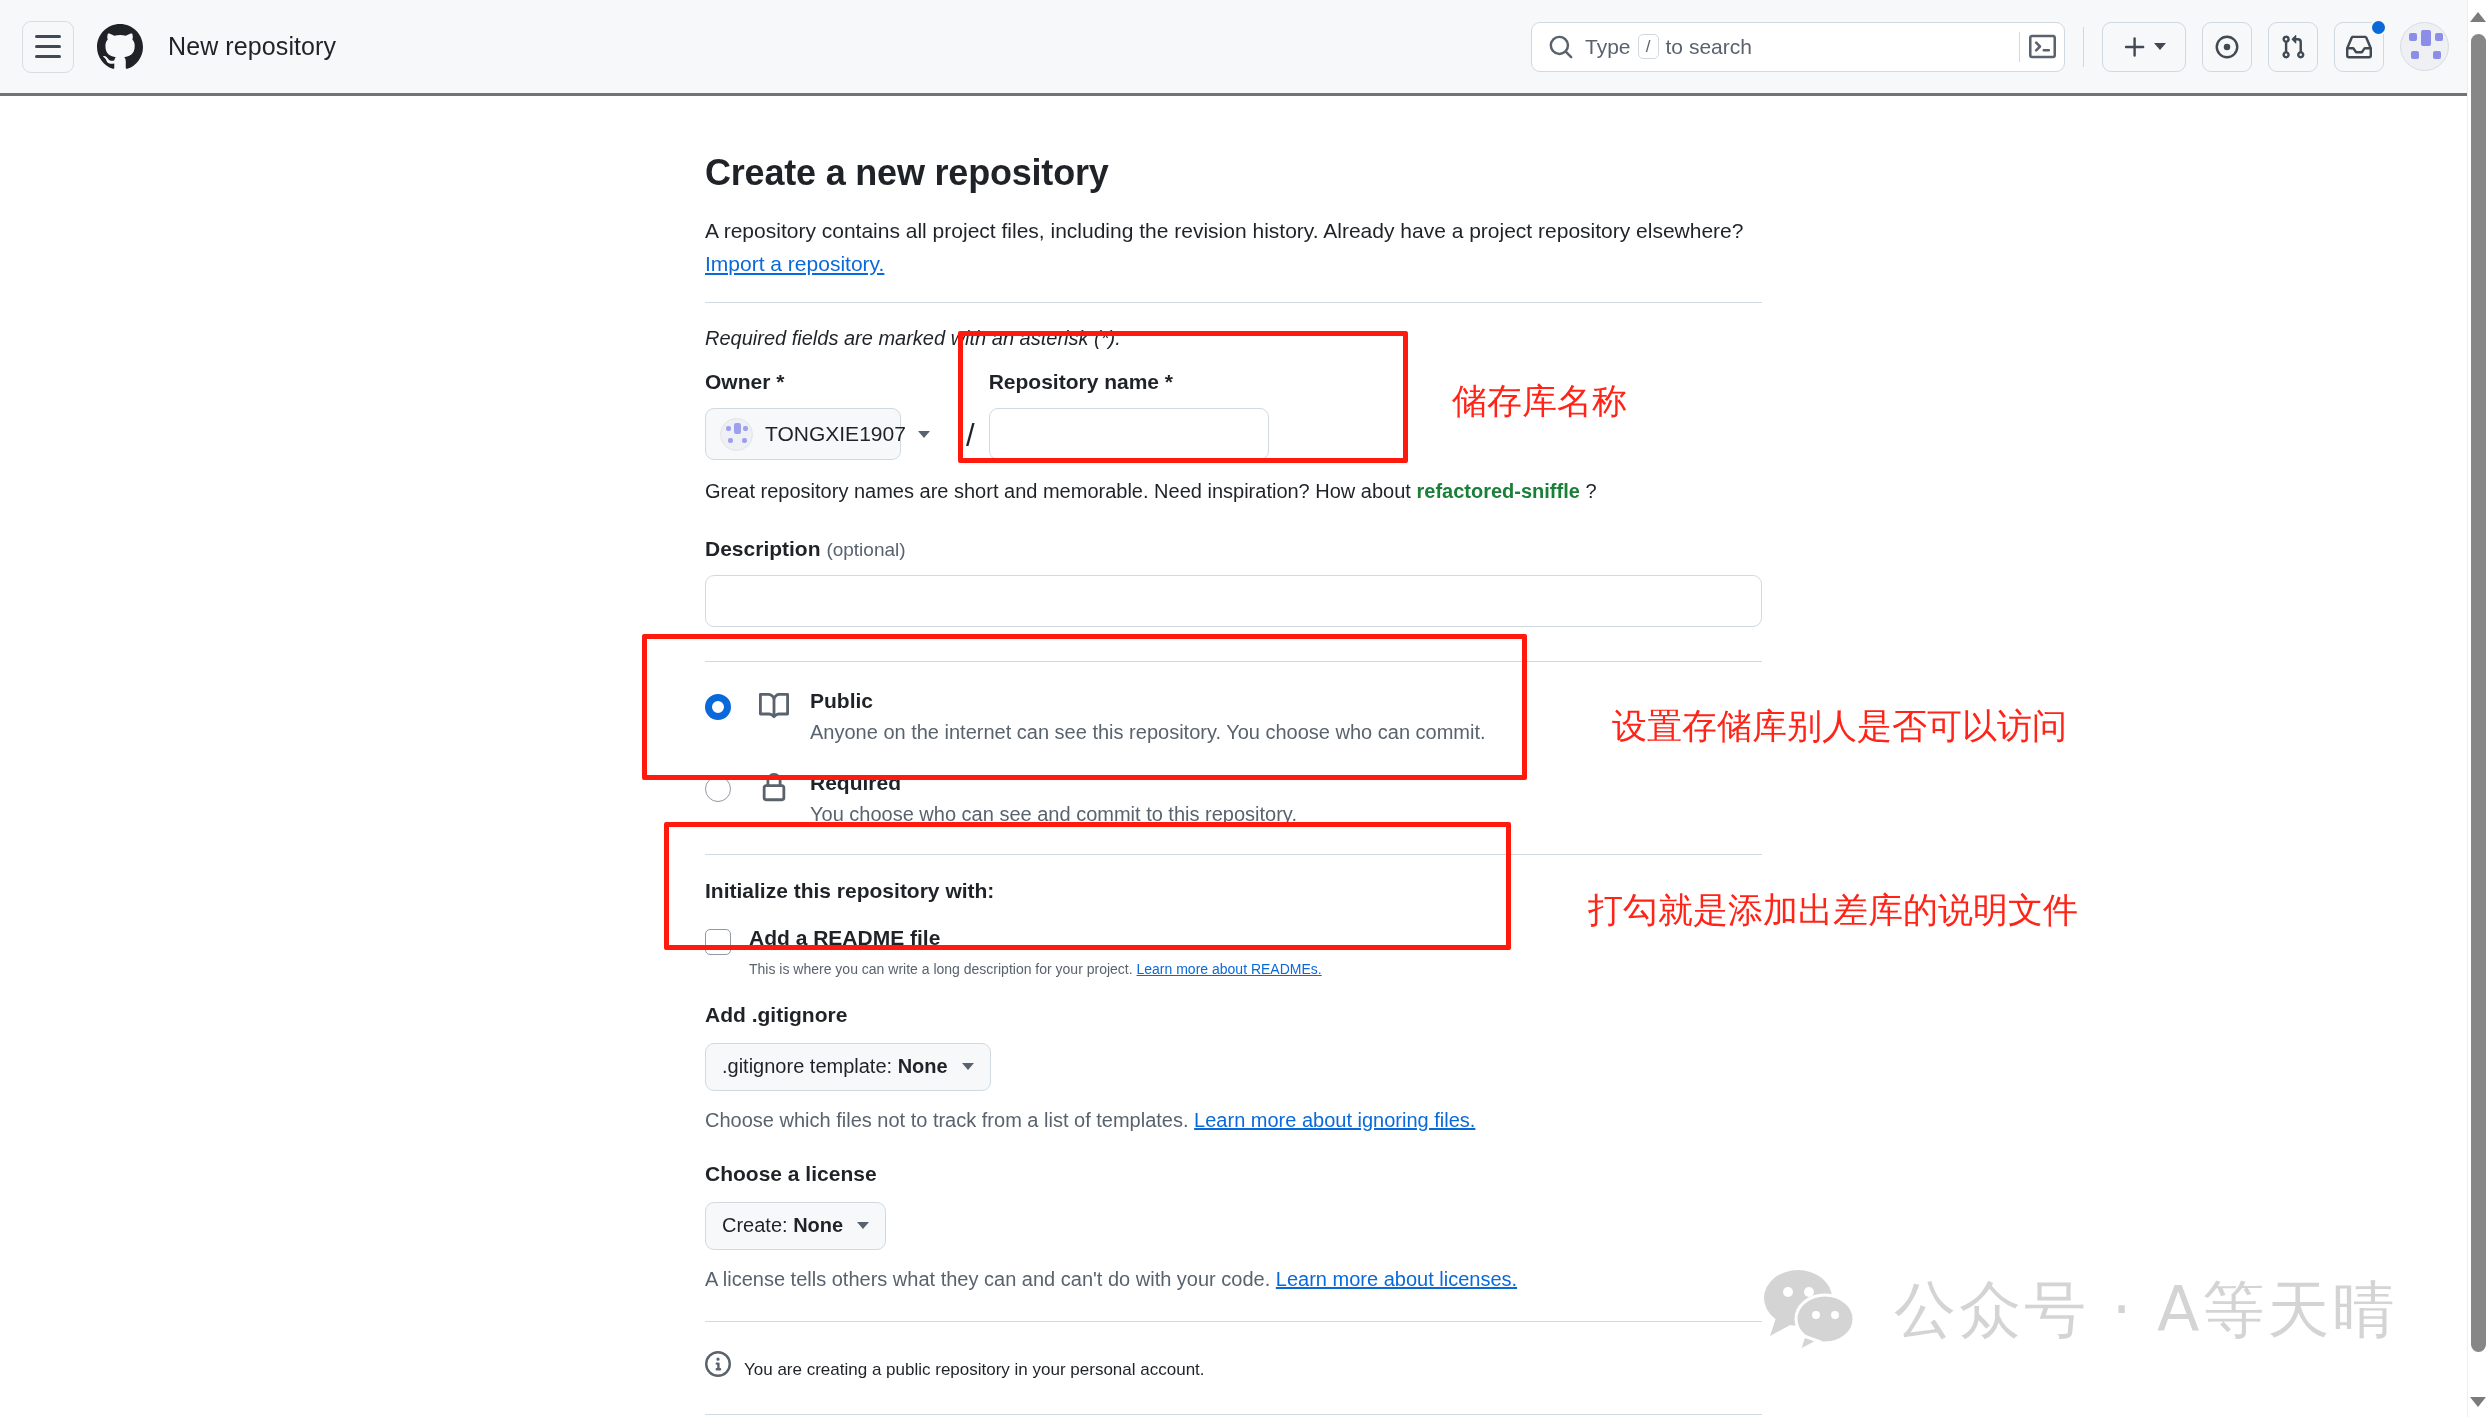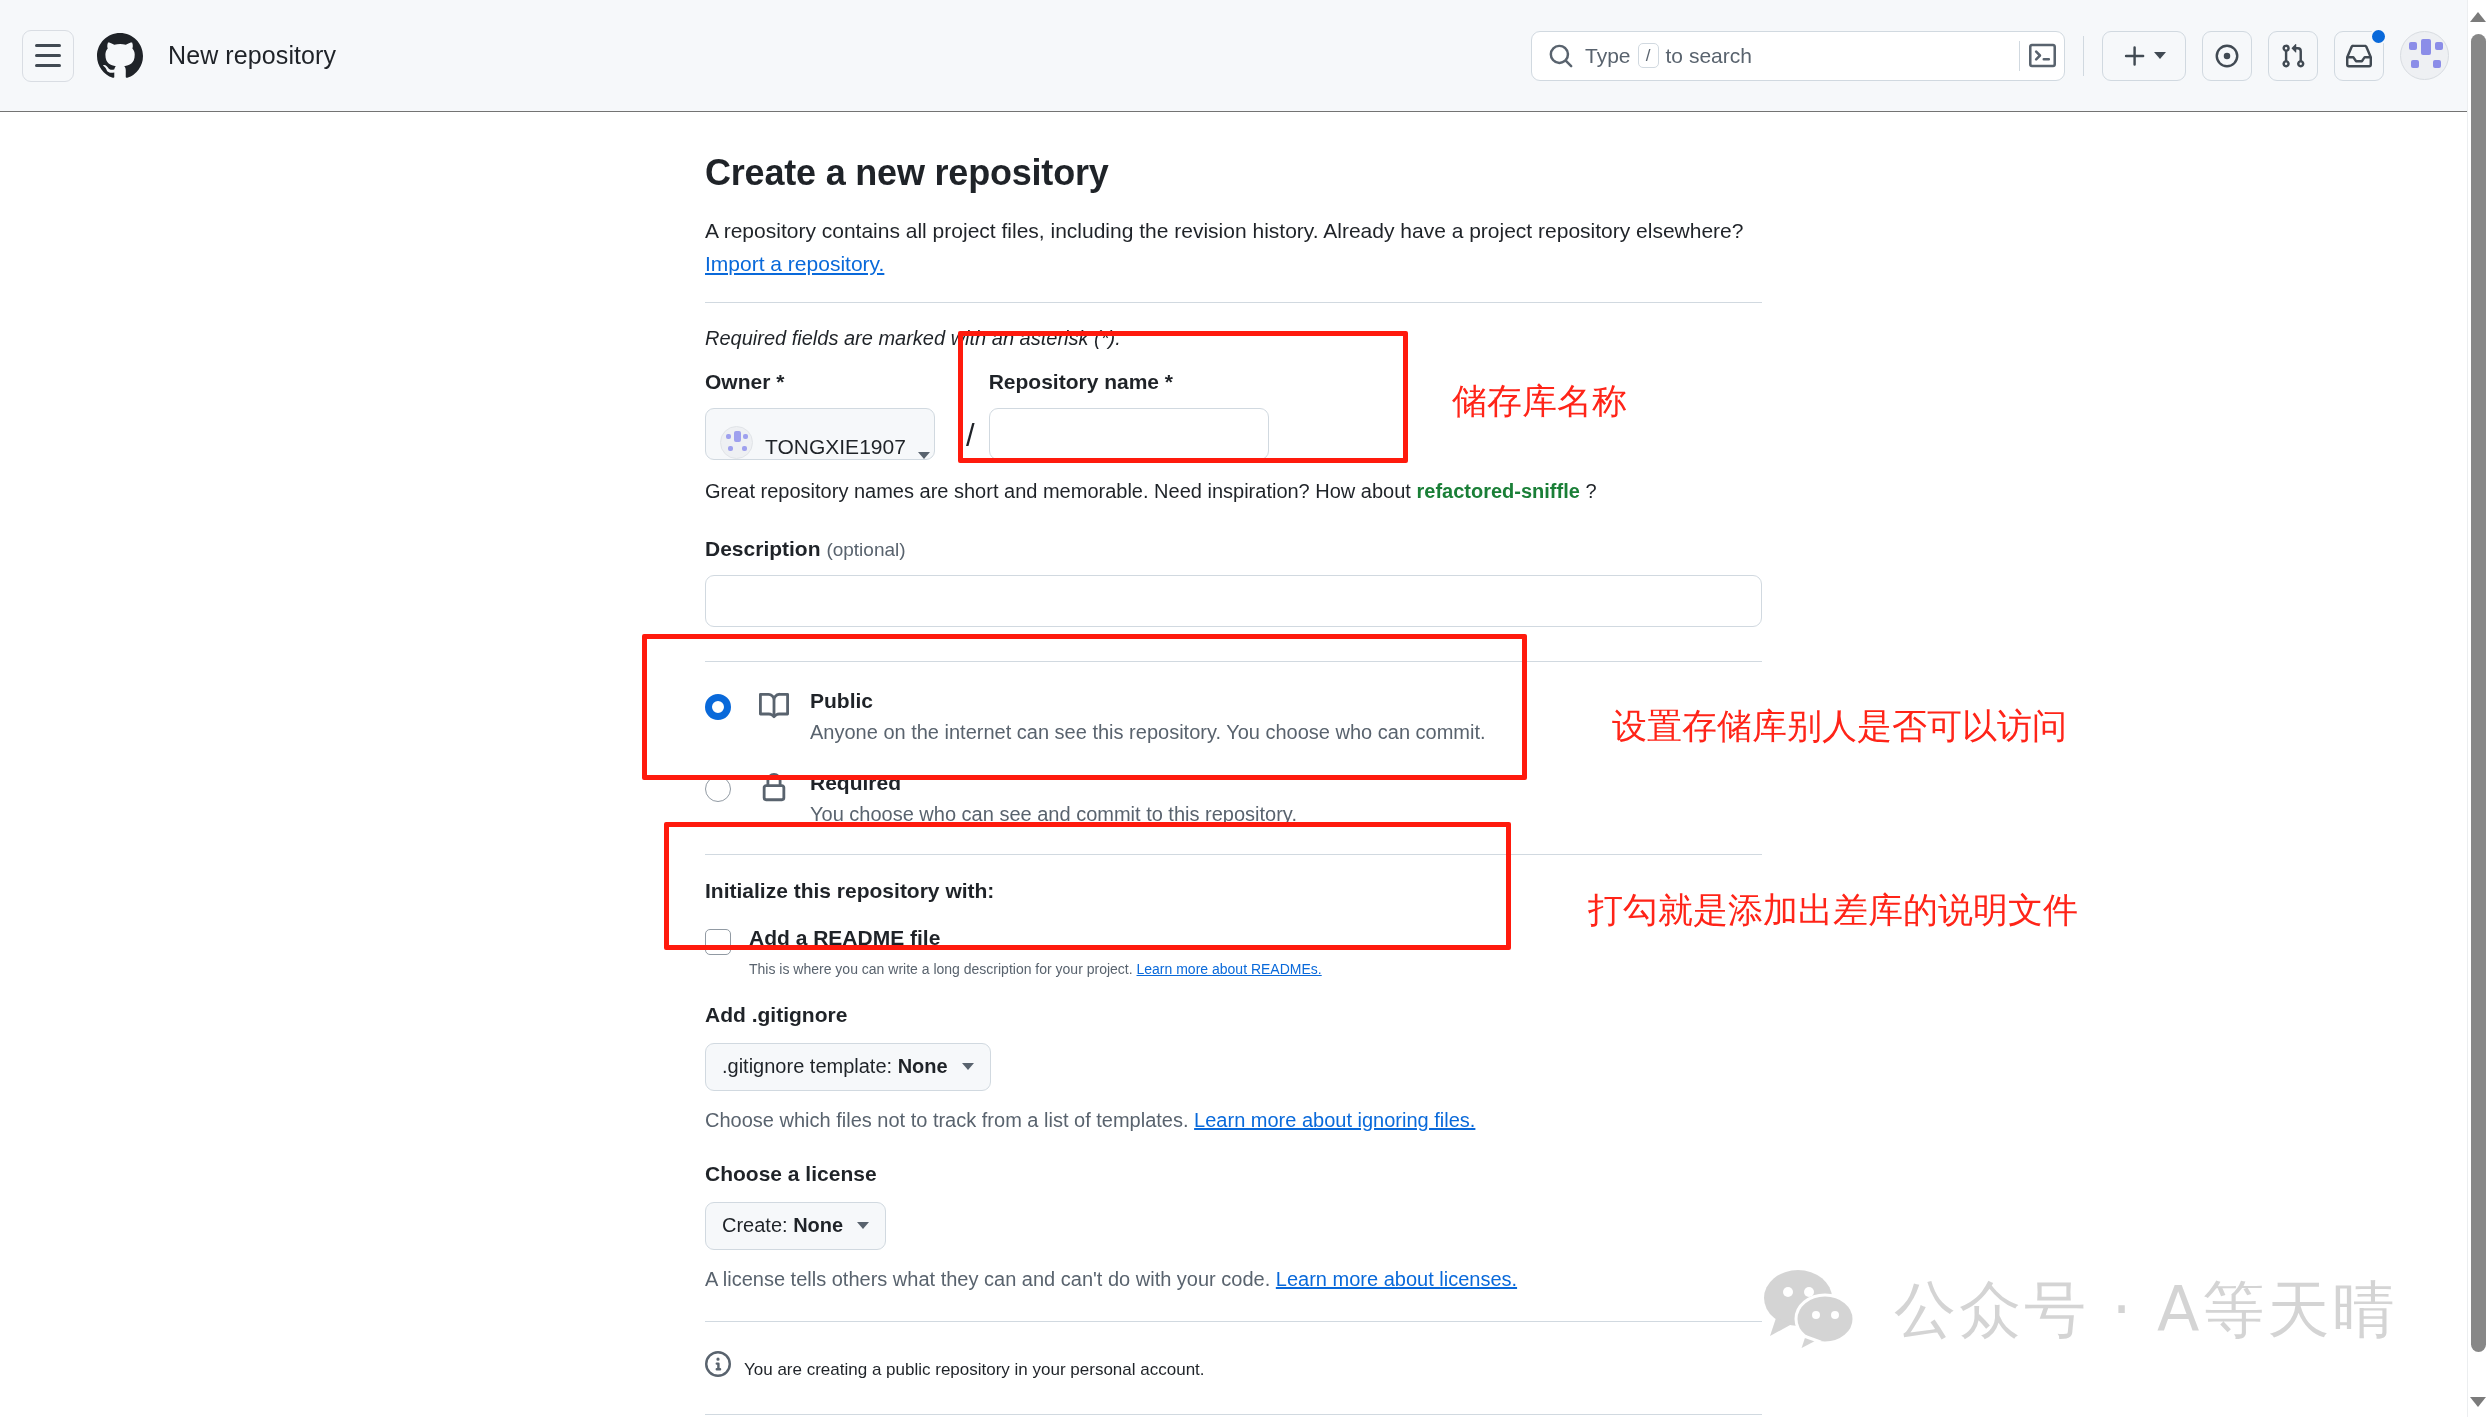--- a/index.html
+++ b/index.html
@@ -9,23 +9,23 @@
     overflow: hidden;
     background: #ffffff;
     font-family: "Liberation Sans", sans-serif;
     -webkit-font-smoothing: antialiased;
   }
   #root { position: relative; width: 2488px; height: 1417px; background:#fff; }
 
   
   .header {
     position: absolute; top: 0; left: 0;
-    width: 2467px; height: 112px;
+    width: 2467px; height: 96px;
     background: #f6f8fa;
-    border-bottom: 1px solid #737373;
+    border-bottom: 3px solid #737373;
     display: flex; align-items: center;
   }
   .hamburger {
     margin-left: 22px;
     width: 52px; height: 52px;
     border: 1px solid #d9dde3; border-radius: 9px;
     background: #f6f8fa;
     display: flex; flex-direction: column; align-items: center; justify-content: center;
     gap: 7px; cursor: pointer;
   }
@@ -101,23 +101,23 @@
   .lead { font-size: 21px; color: #1f2328; line-height: 1.55; margin-top: 20px; }
   .link { color: #0969da; text-decoration: underline; cursor: pointer; }
   .rule { height: 1px; background: #d1d9e0; margin: 22px 0 0 0; }
   .req-note { font-size: 20px; font-style: italic; color: #1f2328; margin-top: 24px; }
 
   .row-owner { display: flex; align-items: flex-end; margin-top: 20px; }
   .field-label { font-size: 21px; font-weight: 600; color: #1f2328; }
   .field-label .optional { font-weight: 400; color: #59636e; font-size: 19px; }
   .owner-col { width: 247px; }
   .owner-select {
-    margin-top: 14px; height: 52px; width: 230px;
+    margin-top: 14px; height: 52px; width: 196px;
     border: 1px solid #d1d9e0; border-radius: 9px; background: #f6f8fa;
-    display: flex; align-items: flex-end; padding: 0 14px; gap: 12px; cursor: pointer;
+    display: flex; align-items: center; padding: 0 14px; gap: 12px; cursor: pointer;
   }
   .owner-avatar { width: 33px; height: 33px; border-radius: 50%; background: #eef0f3; border:1px solid #e1e4e8; position: relative; overflow: hidden; flex:none; }
   .owner-avatar i { position:absolute; background:#9ea0ee; border-radius: 2px; display:block; }
   .owner-name { font-size: 21px; color: #1f2328; font-weight: 400; white-space: nowrap; }
   .owner-caret { margin-left: auto; width:0;height:0;border-left:6px solid transparent;border-right:6px solid transparent;border-top:7px solid #59636e; }
   .slash { font-size: 31px; color: #1f2328; margin: 0 14px 6px 14px; font-weight: 400; }
   .repo-col { }
   .text-input {
     margin-top: 14px; height: 52px; width: 280px;
     border: 1px solid #d1d9e0; border-radius: 9px; background: #fff;

